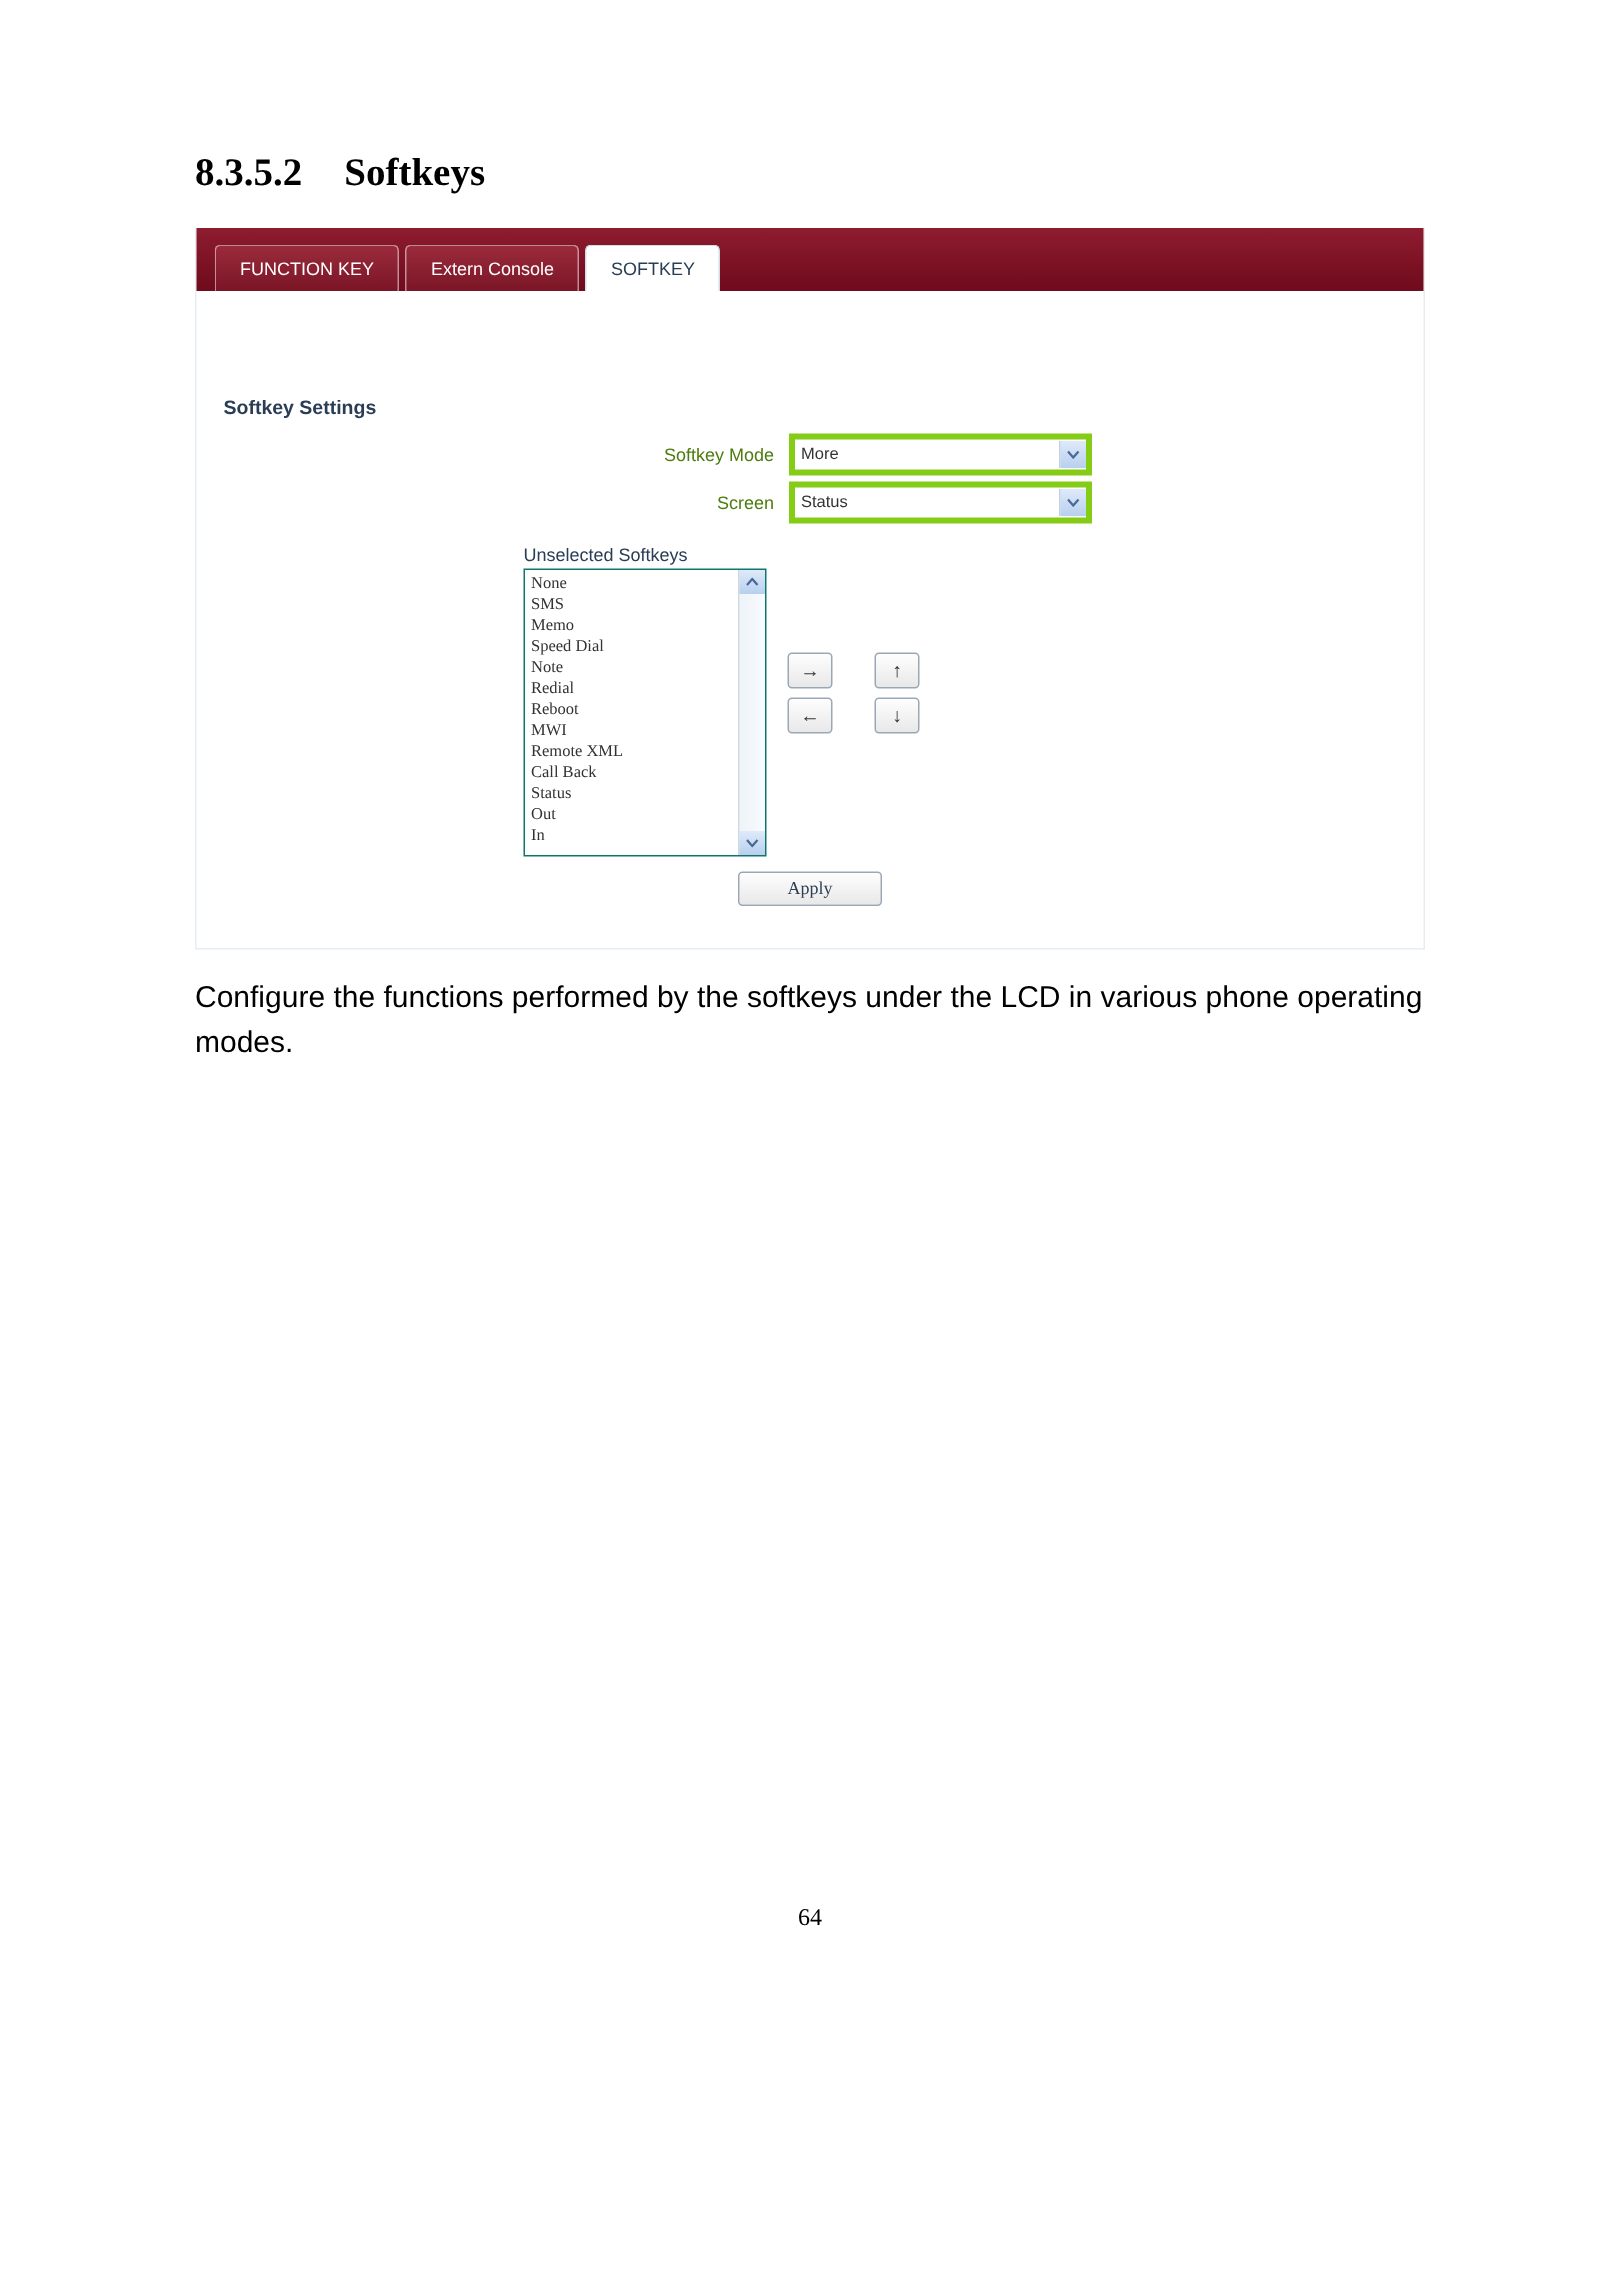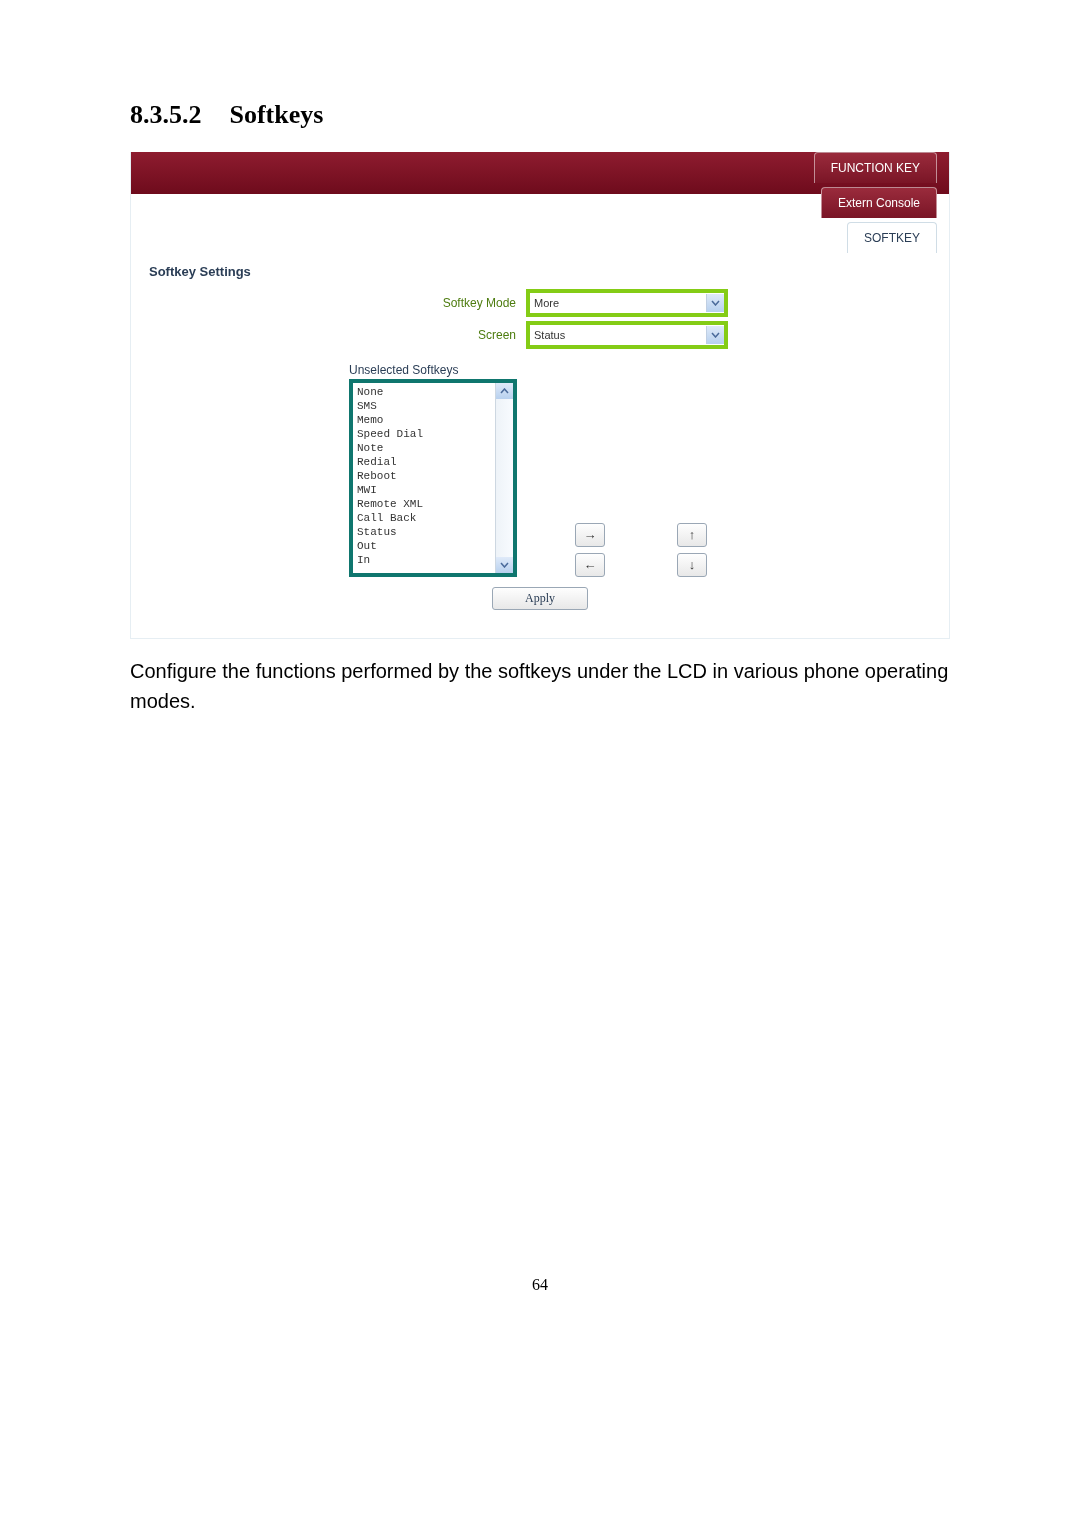--- a/index.html
+++ b/index.html
@@ -25,21 +25,20 @@
     font-family: Verdana, Geneva, sans-serif;
     color: #2a3d55;
   }
   .tabbar {
     background: linear-gradient(#8e1c2f, #6e0b1c);
     height: 42px;
     display: flex;
     align-items: flex-end;
     padding: 0 12px;
     gap: 4px;
-    flex-direction: column;
   }
   .tab {
     font-size: 12px;
     color: #ffffff;
     padding: 8px 16px;
     border: 1px solid rgba(255,255,255,.5);
     border-bottom: none;
     border-top-left-radius: 4px;
     border-top-right-radius: 4px;
     cursor: pointer;
@@ -90,36 +89,35 @@
     background: linear-gradient(#dfeaf9, #b7d0ee);
     display: flex;
     align-items: center;
     justify-content: center;
     border-left: 1px solid #c0cfe2;
   }
   .select .dd svg { display:block; }
   
   .columns {
     display: flex;
-    align-items: flex-end;
+    align-items: flex-start;
     margin-top: 14px;
     padding-left: 198px;
-    gap: 44px;
   }
   .col-title {
     font-size: 12px;
     color: #2a3d55;
     margin-bottom: 2px;
   }
   .listbox {
     width: 160px;
     height: 190px;
-    border: 4px solid #0f766e;
+    border: 1px solid #0f766e;
     background: #fff;
-    font-family: Liberation Mono, monospace;
+    font-family: Liberation Serif, serif;
     font-size: 11px;
     color: #333;
     display: flex;
     overflow: hidden;
   }
   .listbox .items {
     flex: 1;
     padding: 2px 4px;
     line-height: 14px;
     white-space: pre;

